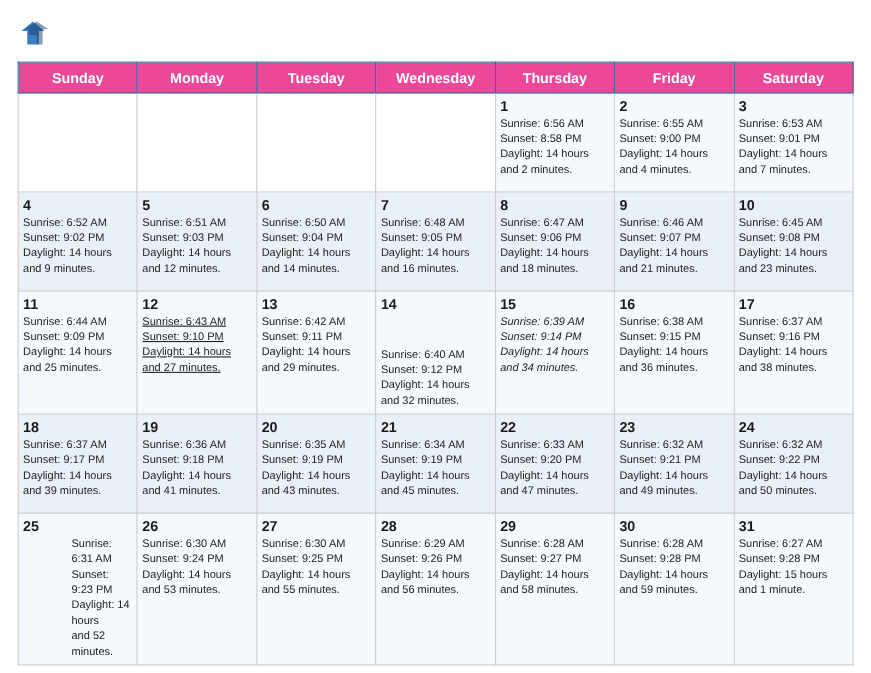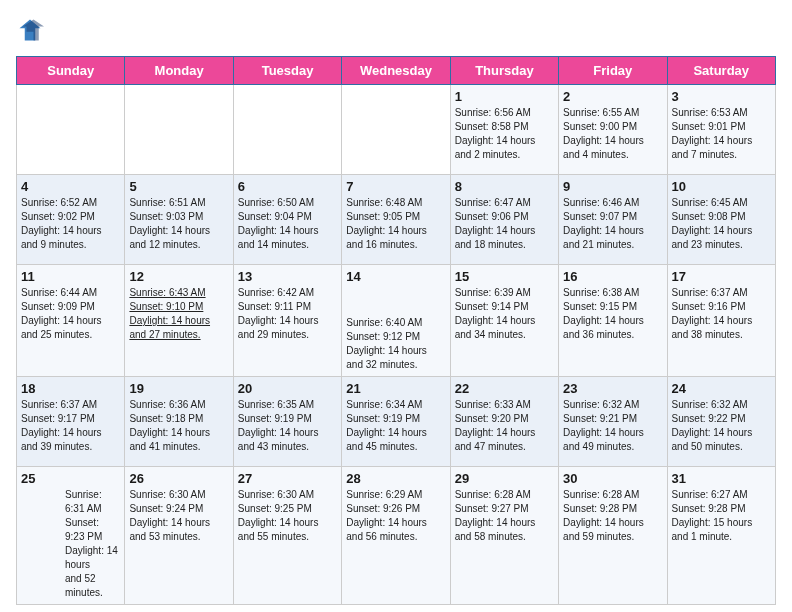--- a/index.html
+++ b/index.html
@@ -223,21 +223,21 @@
         </td>
         <td>
           <span class="day-num">14</span>
           <div class="day-info" style="white-space: pre-line; margin-top: 32px;">Sunrise: 6:40 AM
 Sunset: 9:12 PM
 Daylight: 14 hours
 and 32 minutes.</div>
         </td>
         <td>
           <span class="day-num">15</span>
-          <div class="day-info" style="white-space: pre-line;">Sunrise: 6:39 AM
+          <div class="day-info" style="white-space: pre-line; font-style: italic;">Sunrise: 6:39 AM
 Sunset: 9:14 PM
 Daylight: 14 hours
 and 34 minutes.</div>
         </td>
         <td>
           <span class="day-num">16</span>
           <div class="day-info" style="white-space: pre-line;">Sunrise: 6:38 AM
 Sunset: 9:15 PM
 Daylight: 14 hours
 and 36 minutes.</div>

